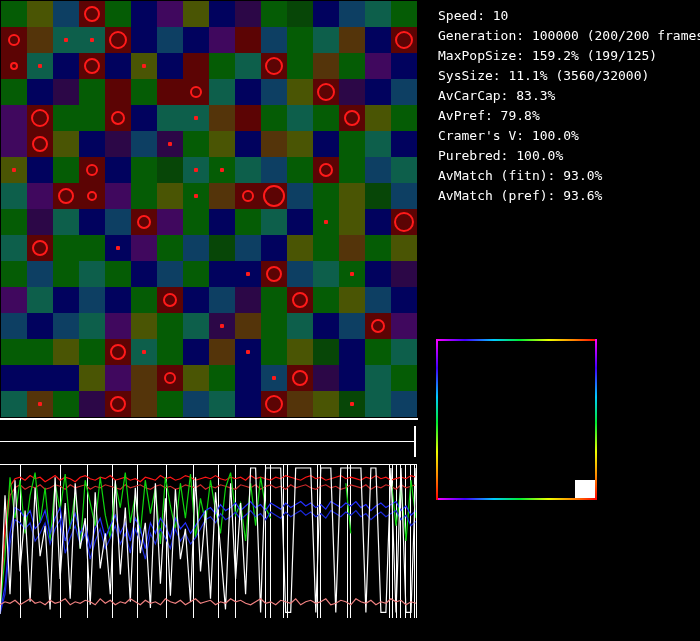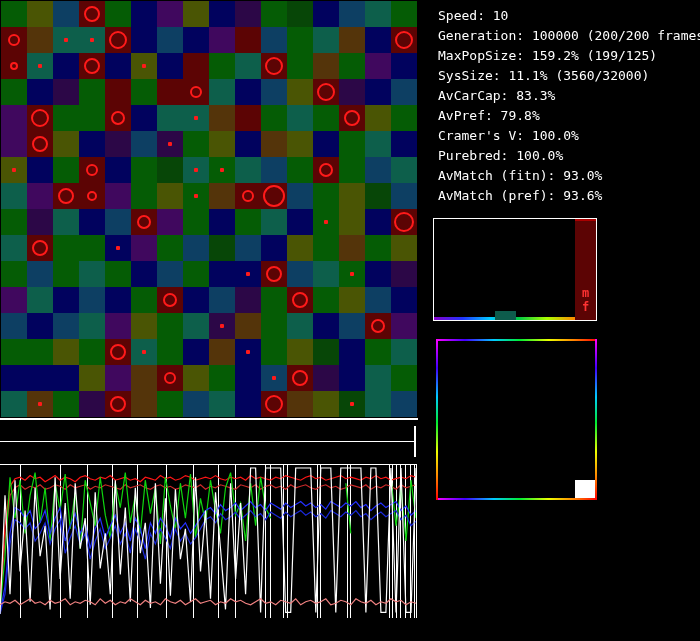--- a/index.html
+++ b/index.html
@@ -347,28 +347,20 @@
       <div class="dot" style="left: 141px; top: 349px; background: rgb(255, 26, 26);"></div>
       <div class="dot" style="left: 245px; top: 349px; background: rgb(255, 26, 26);"></div>
       <div class="dot" style="left: 271px; top: 375px; background: rgb(255, 26, 26);"></div>
       <div class="dot" style="left: 37px; top: 401px; background: rgb(255, 26, 26);"></div>
       <div class="dot" style="left: 349px; top: 401px; background: rgb(255, 26, 26);"></div>
     </div>
   <div class="sep-a"></div>
   <div class="progress-line" style="width: 416px;"></div>
   <div class="progress-tick" style="left: 414px;"></div>
   <div class="stats"><div>Speed: 10</div><div>Generation: 100000 (200/200 frames)</div><div>MaxPopSize: 159.2% (199/125)</div><div>SysSize: 11.1% (3560/32000)</div><div>AvCarCap: 83.3%</div><div>AvPref: 79.8%</div><div>Cramer's V: 100.0%</div><div>Purebred: 100.0%</div><div>AvMatch (fitn): 93.0%</div><div>AvMatch (pref): 93.6%</div></div>
-  <div class="histo">
-    <div class="histo-strip" style="width: 141px; height: 3px; background: linear-gradient(to right, rgb(136, 0, 204), rgb(34, 51, 255), rgb(0, 204, 255), rgb(0, 204, 68), rgb(170, 255, 0), rgb(255, 136, 0));"></div>
-  <div class="histo-bar" style="left: 61px; width: 21px; height: 9px; background: rgb(13, 92, 76);"></div>
-      <div class="histo-bar" style="left: 141px; width: 21px; height: 101px; background: rgb(92, 4, 4);">
-        <div class="histo-cap" style="background: rgb(170, 0, 0);"></div>
-        <div class="histo-label" style="color: rgb(255, 51, 51);">m f</div>
-      </div>
-    </div>
   <div class="huebox">
     <div class="hb-edge hb-top"></div>
     <div class="hb-edge hb-bottom"></div>
     <div class="hb-edge hb-left"></div>
     <div class="hb-edge hb-right"></div>
     <div class="hb-marker" style="width: 20px; height: 18px; background: rgb(255, 255, 255);"></div>
   </div>
   <svg class="history" width="418" height="154" viewBox="0 0 418 154" style="left: 0px; top: 464px;">
       <line x1="20.5" y1="0" x2="20.5" y2="154" stroke="#ffffff" stroke-width="1" shape-rendering="crispEdges"></line>
       <line x1="60.5" y1="0" x2="60.5" y2="154" stroke="#ffffff" stroke-width="1" shape-rendering="crispEdges"></line>

